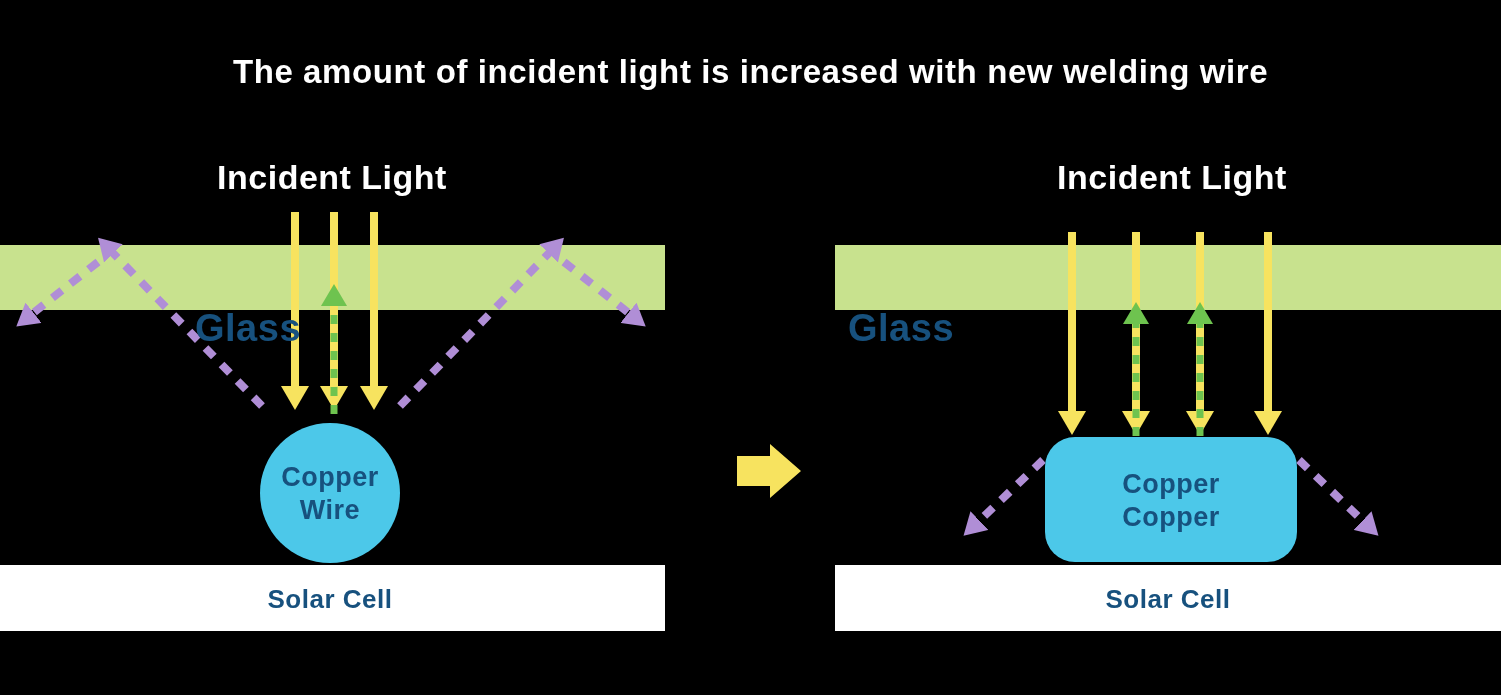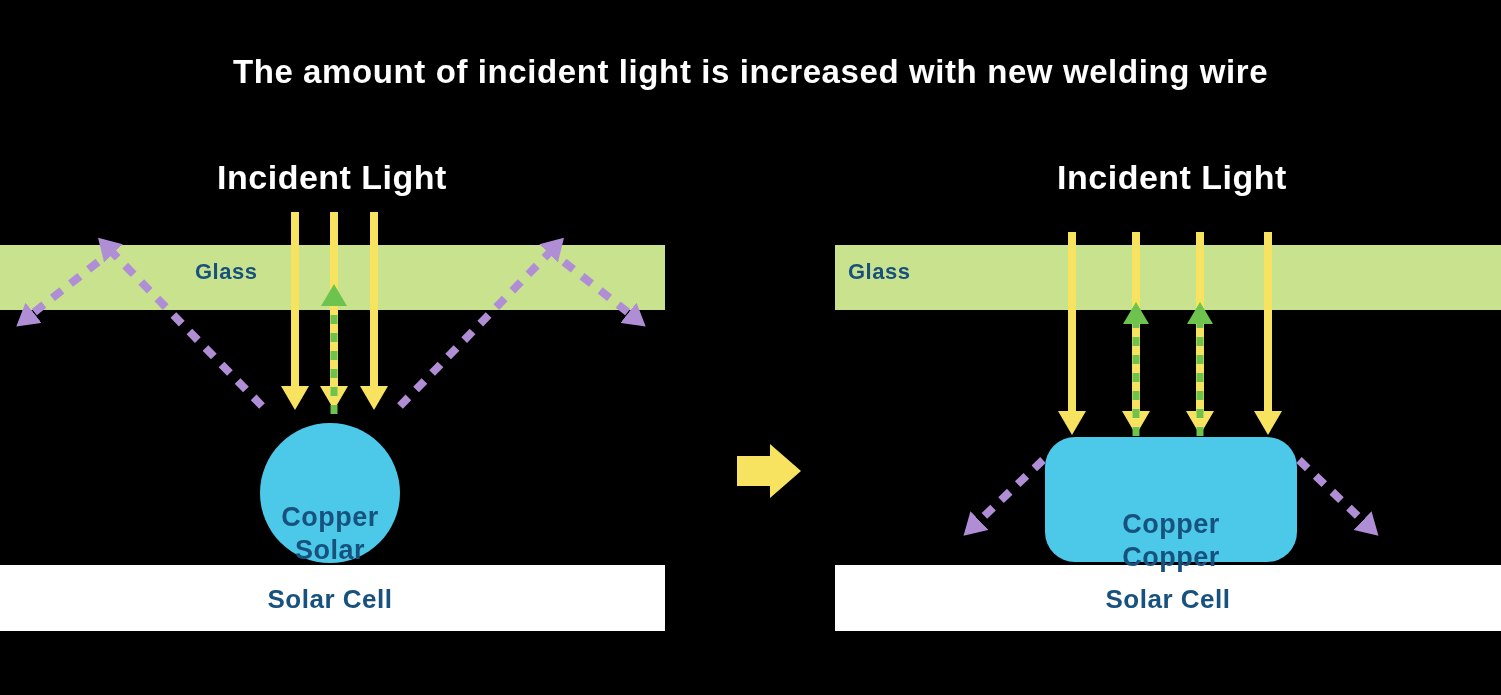--- a/index.html
+++ b/index.html
@@ -36,31 +36,30 @@
     font-size: 33px;
     font-weight: 800;
     letter-spacing: 0.6px;
   }
   .incident {
     color: #ffffff;
     font-size: 34px;
     transform: translateX(-50%);
   }
   .blue-lbl { color: #17517e; }
-  .glass-lbl { font-size: 22px; }
+  .glass-lbl { font-size: 38px; margin-top: 48px; }
   .solar-lbl {
     font-size: 26px;
     transform: translate(-50%, -50%);
   }
   .conductor-lbl {
     font-size: 27px;
     line-height: 33px;
     text-align: center;
     transform: translate(-50%, -50%);
-    margin-top: 40px;
   }
   .ln-yellow { stroke: #f7e35f; stroke-width: 8; fill: none; }
   .ln-purple { stroke: #b08ed6; stroke-width: 8; fill: none; stroke-dasharray: 12 11; }
   .ln-green  { stroke: #6ec34f; stroke-width: 7; fill: none; stroke-dasharray: 9 9; }
 </style>
 </head>
 <body>
 
 <div id="canvas">
 
@@ -113,21 +112,21 @@
 
     <rect x="835" y="565" width="666" height="66" fill="#ffffff"></rect>
   </svg>
 
   <div class="lbl title">The amount of incident light is increased with new welding wire</div>
 
   <div class="lbl incident" style="left:332px; top:158px;">Incident Light</div>
   <div class="lbl blue-lbl glass-lbl" style="left:195px; top:259px;">Glass</div>
   <div class="lbl blue-lbl conductor-lbl" style="left:330px; top:494px;">
     <div>Copper</div>
-    <div>Solar</div>
+    <div>Wire</div>
   </div>
   <div class="lbl blue-lbl solar-lbl" style="left:330px; top:599px;">Solar Cell</div>
 
   <div class="lbl incident" style="left:1172px; top:158px;">Incident Light</div>
   <div class="lbl blue-lbl glass-lbl" style="left:848px; top:259px;">Glass</div>
   <div class="lbl blue-lbl conductor-lbl" style="left:1171px; top:501px;">
     <div>Copper</div>
     <div>Copper</div>
   </div>
   <div class="lbl blue-lbl solar-lbl" style="left:1168px; top:599px;">Solar Cell</div>

